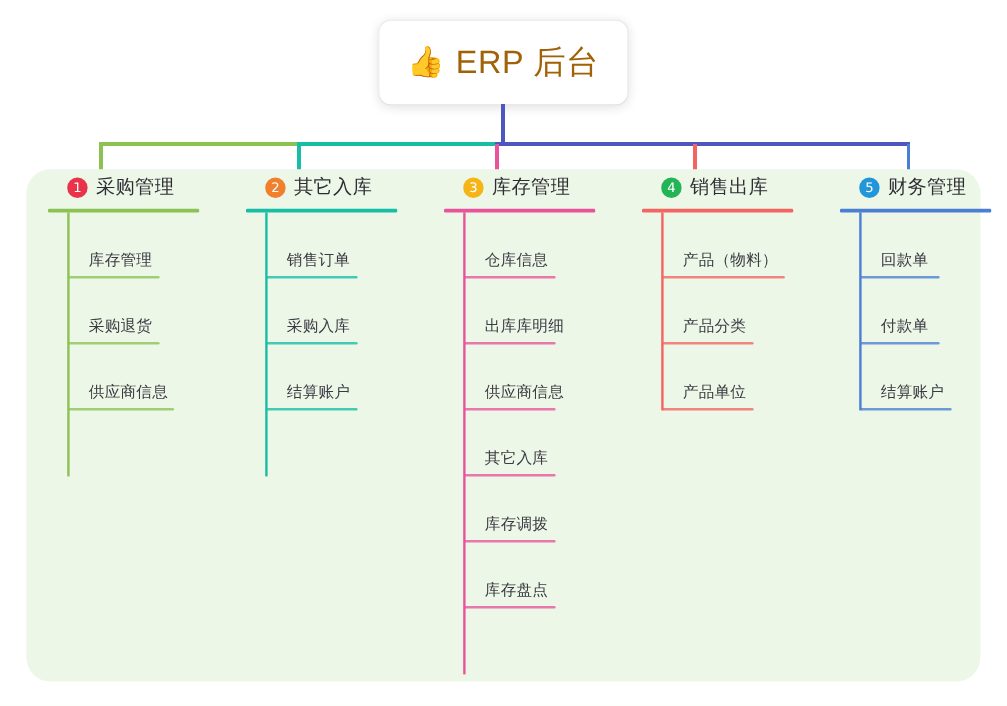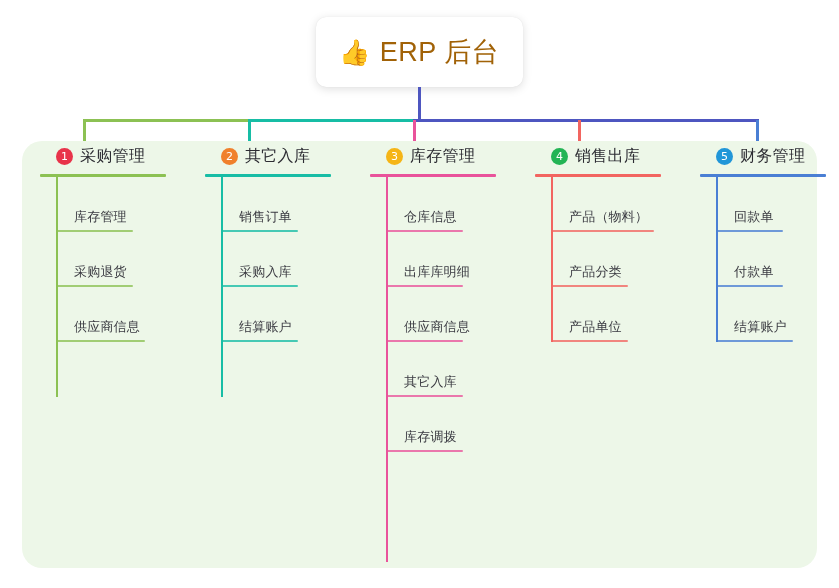--- a/index.html
+++ b/index.html
@@ -248,20 +248,24 @@
             <div class="item-underline" style="width: 76px; background: rgb(233, 83, 155); opacity: 0.78;"></div>
           </div>
           <div class="item">
             <span class="item-label">其它入库</span>
             <div class="item-underline" style="width: 76px; background: rgb(233, 83, 155); opacity: 0.78;"></div>
           </div>
           <div class="item">
             <span class="item-label">库存调拨</span>
             <div class="item-underline" style="width: 76px; background: rgb(233, 83, 155); opacity: 0.78;"></div>
           </div>
+          <div class="item">
+            <span class="item-label">库存盘点</span>
+            <div class="item-underline" style="width: 76px; background: rgb(233, 83, 155); opacity: 0.78;"></div>
+          </div>
         </div>
       </div>
       <div class="branch" style="left: 513px; width: 165px;">
         <div class="branch-header">
           <span class="badge" style="background: rgb(35, 180, 85);">4</span>
           <span class="branch-title">销售出库</span>
         </div>
         <div class="branch-underline" style="width: 126px; background: rgb(242, 101, 96); margin-left: 0px;"></div>
         <div class="items">
           <div class="items-spine" style="background: rgb(242, 101, 96); height: 165px;"></div>

